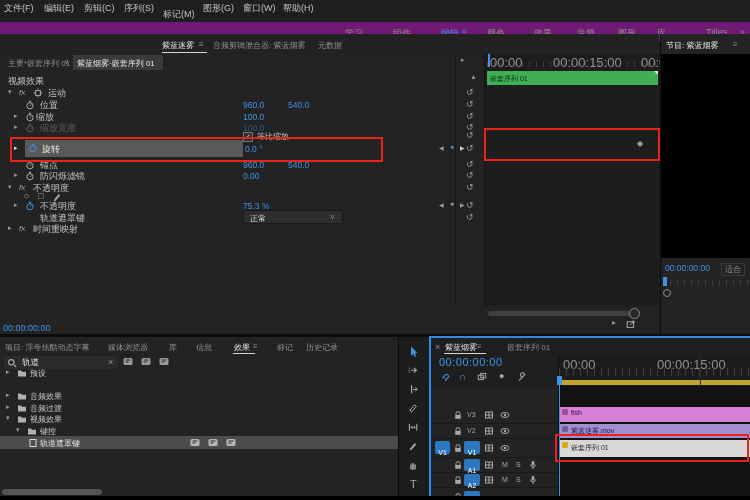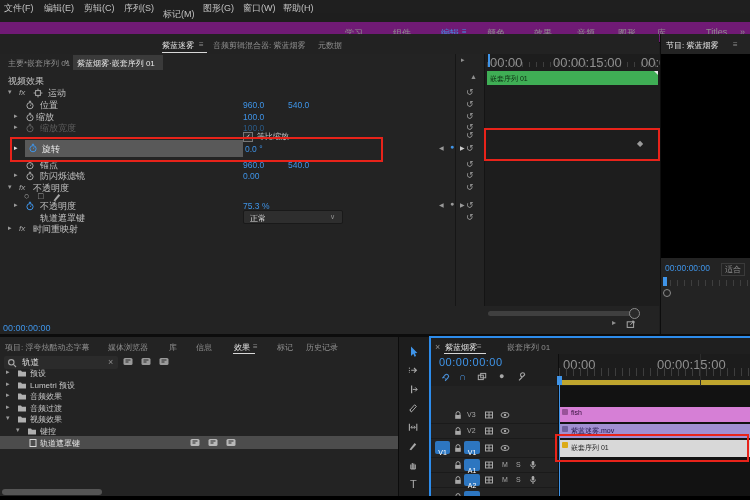--- a/index.html
+++ b/index.html
@@ -349,27 +349,20 @@
       </svg>
 
     <div class="abs" style="left:0;top:29px;width:398px;height:126px;">
       <div class="abs" style="left:0;top:1px;width:398px;height:11px">
         <span class="tw" style="left:6px">▸</span>
         <svg class="abs" style="left:17px;top:1px;color:#b0b0b0" width="10" height="10">
             <use href="#i-folder"></use>
           </svg>
         <span class="abs t8" style="left:30px;top:1px">预设</span>
       </div>
-      <div class="abs" style="left:0;top:12.5px;width:398px;height:11px">
-        <span class="tw" style="left:6px">▸</span>
-        <svg class="abs" style="left:17px;top:1px;color:#b0b0b0" width="10" height="10">
-            <use href="#i-folder"></use>
-          </svg>
-        <span class="abs t8" style="left:30px;top:1px">Lumetri 预设</span>
-      </div>
       <div class="abs" style="left:0;top:24px;width:398px;height:11px">
         <span class="tw" style="left:6px">▸</span>
         <svg class="abs" style="left:17px;top:1px;color:#b0b0b0" width="10" height="10">
             <use href="#i-folder"></use>
           </svg>
         <span class="abs t8" style="left:30px;top:1px">音频效果</span>
       </div>
       <div class="abs" style="left:0;top:35.5px;width:398px;height:11px">
         <span class="tw" style="left:6px">▸</span>
         <svg class="abs" style="left:17px;top:1px;color:#b0b0b0" width="10" height="10">

